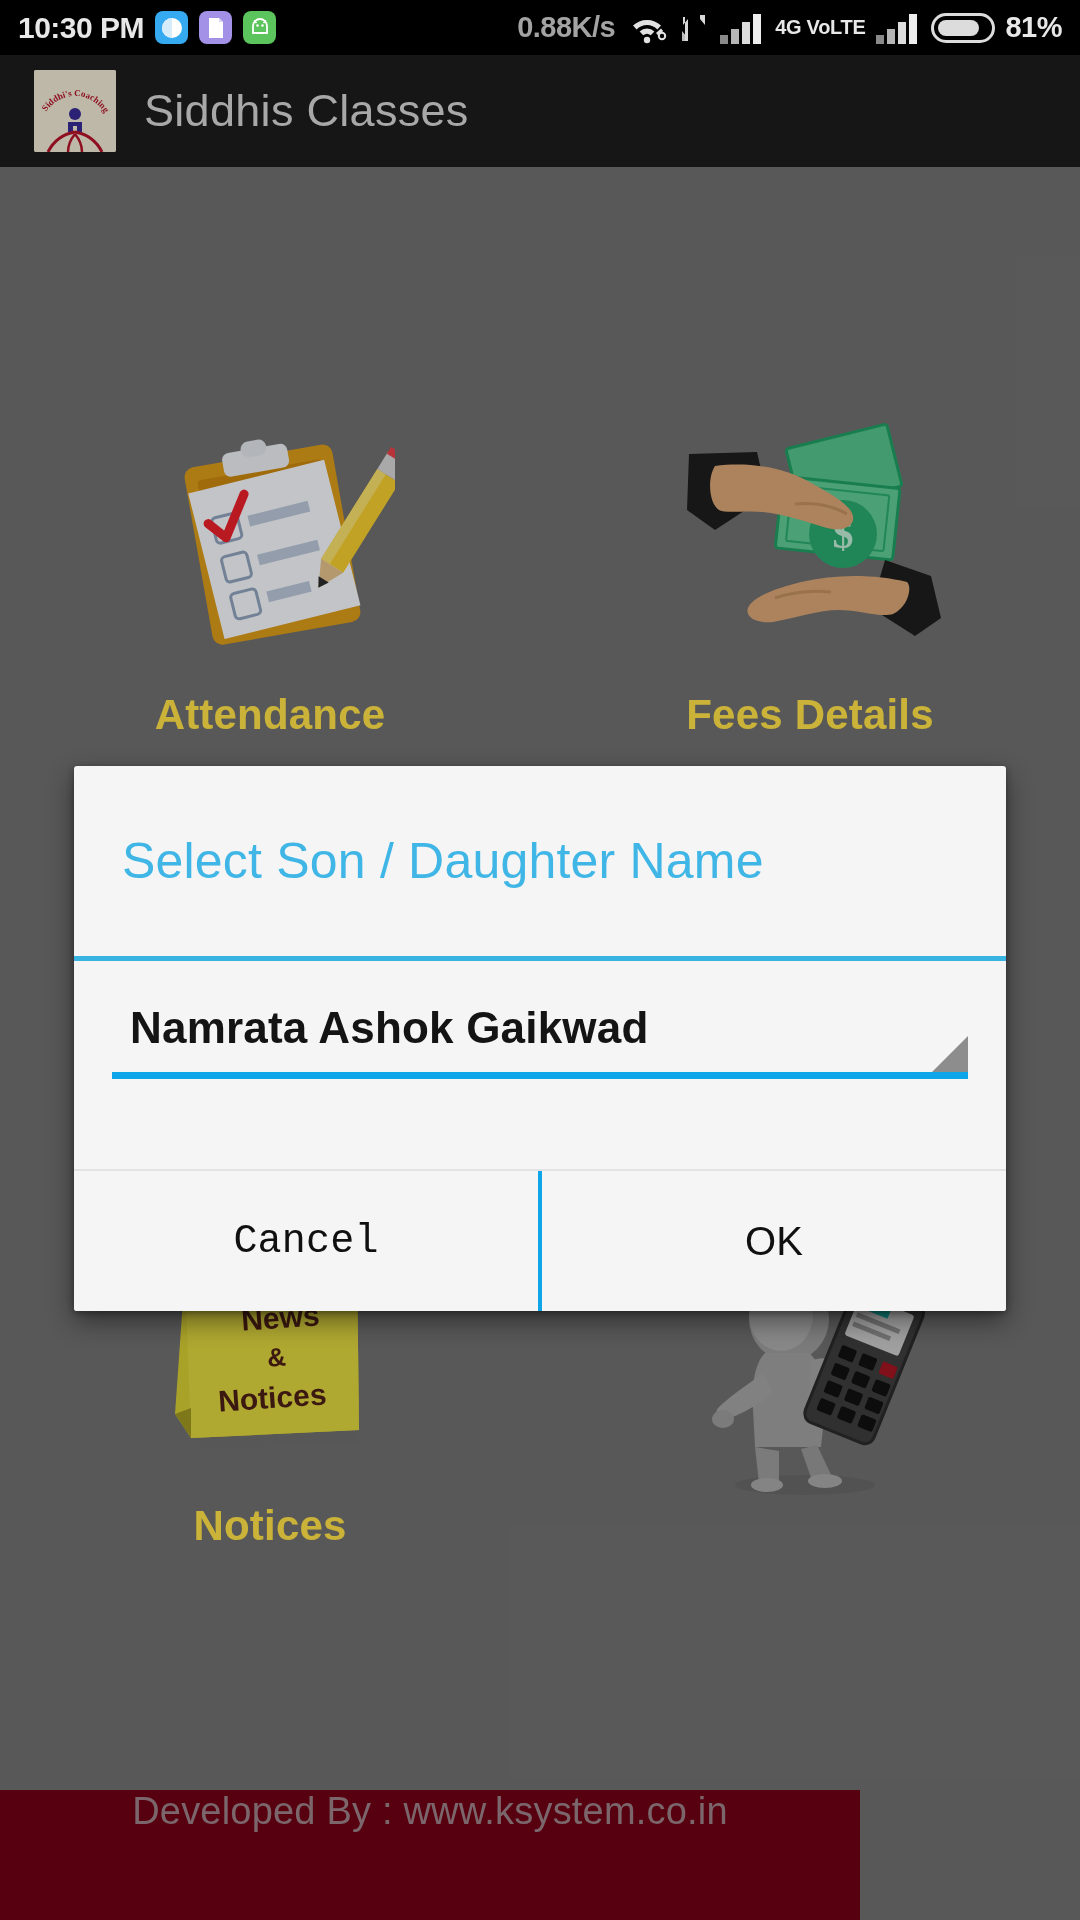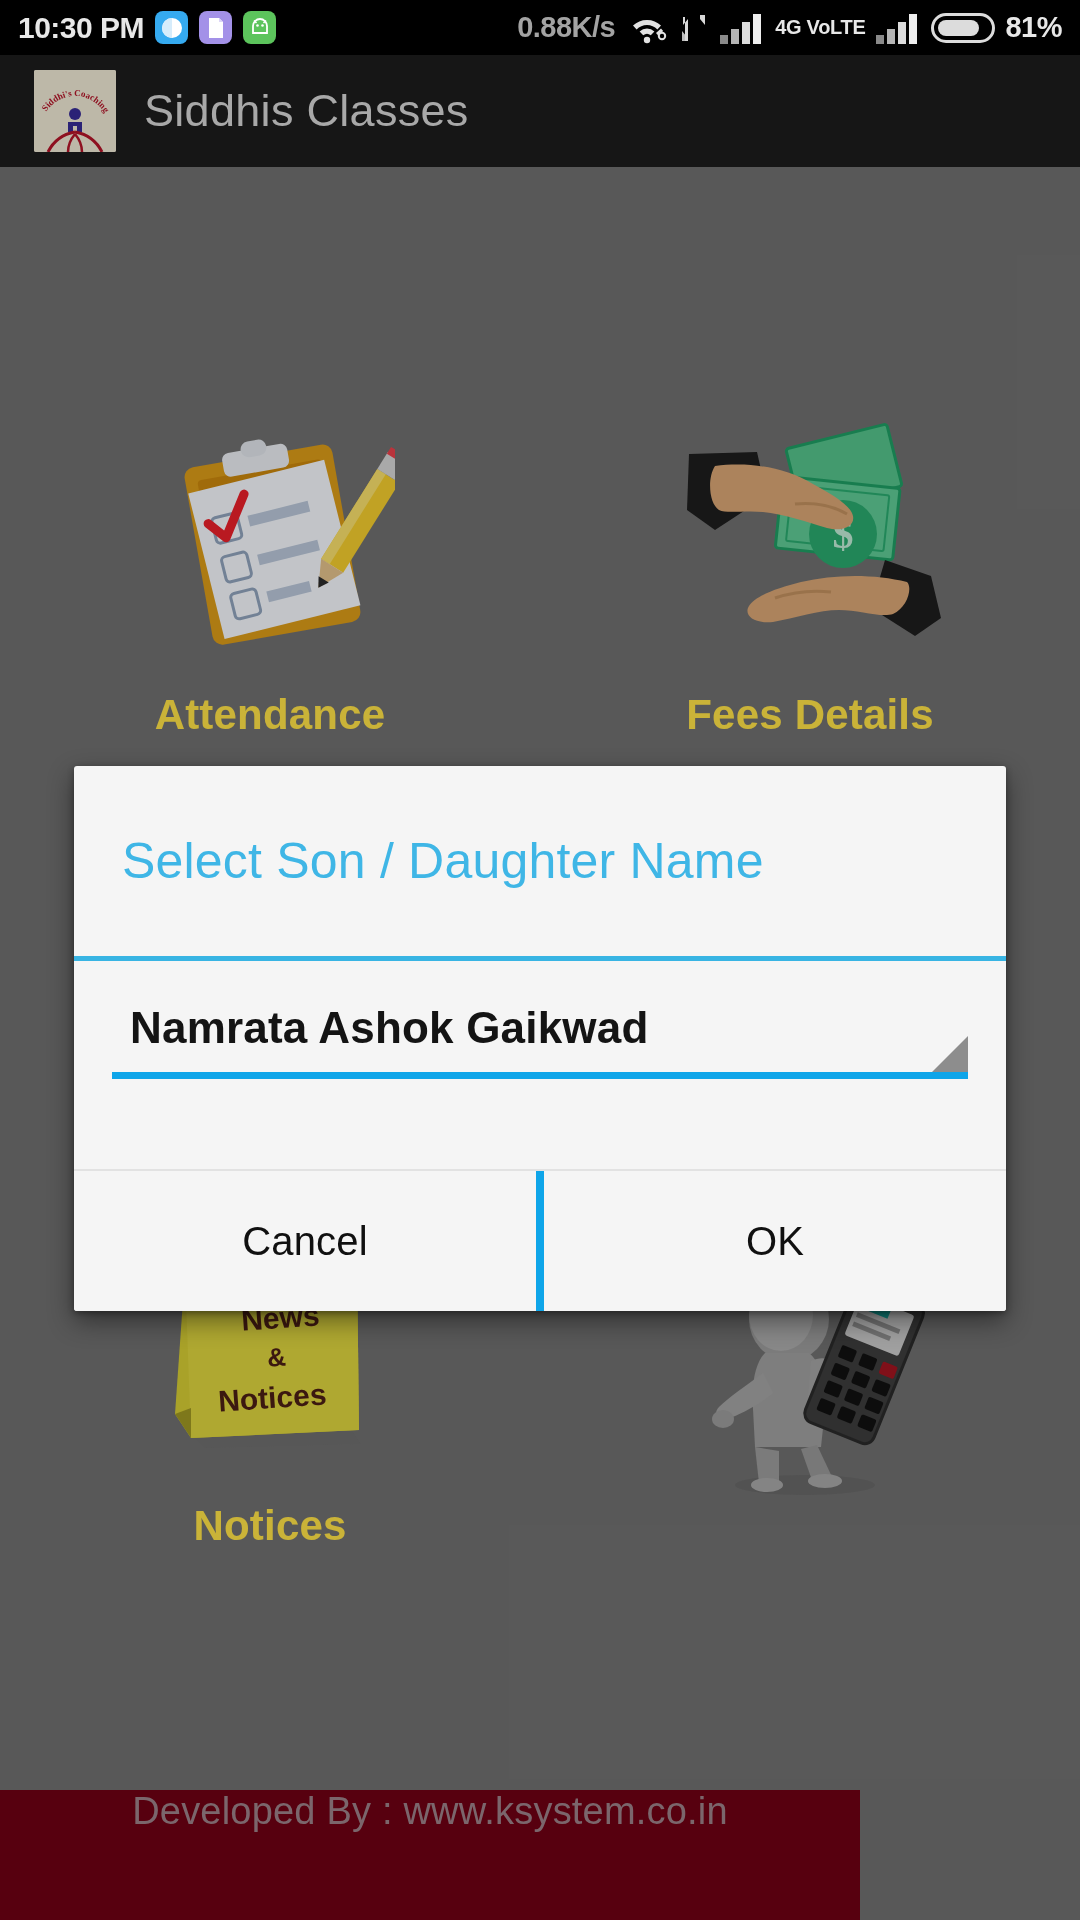--- a/index.html
+++ b/index.html
@@ -260,21 +260,21 @@
     align-items: center;
     justify-content: center;
     background: #f5f5f5;
     color: #101010;
     font-size: 40px;
     letter-spacing: 0.2px;
     cursor: pointer;
     border: none;
     font-family: "Liberation Sans", sans-serif;
   }
-  #btn-cancel { border-right: 8px solid #0ea5e9; }
+  #btn-cancel { border-right: 4px solid #0ea5e9; font-family: Liberation Mono, monospace; }
 </style>
 </head>
 <body>
 
 <div id="screen">
 
   <div id="status-bar">
     <div id="status-left">
       <span class="status-clock">10:30 PM</span>
 

